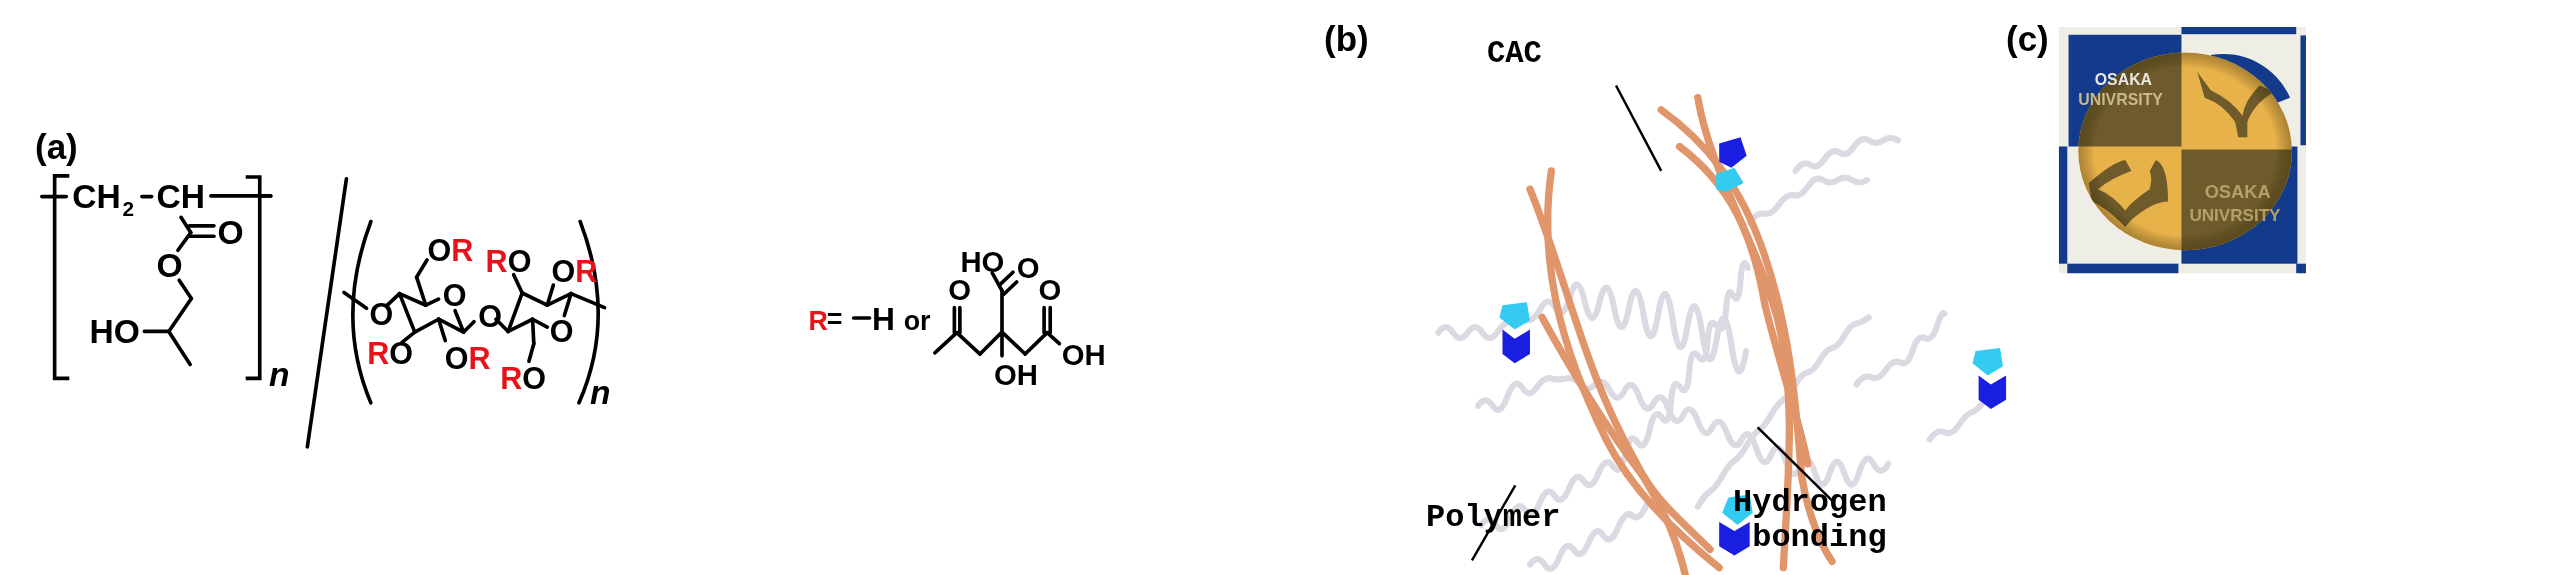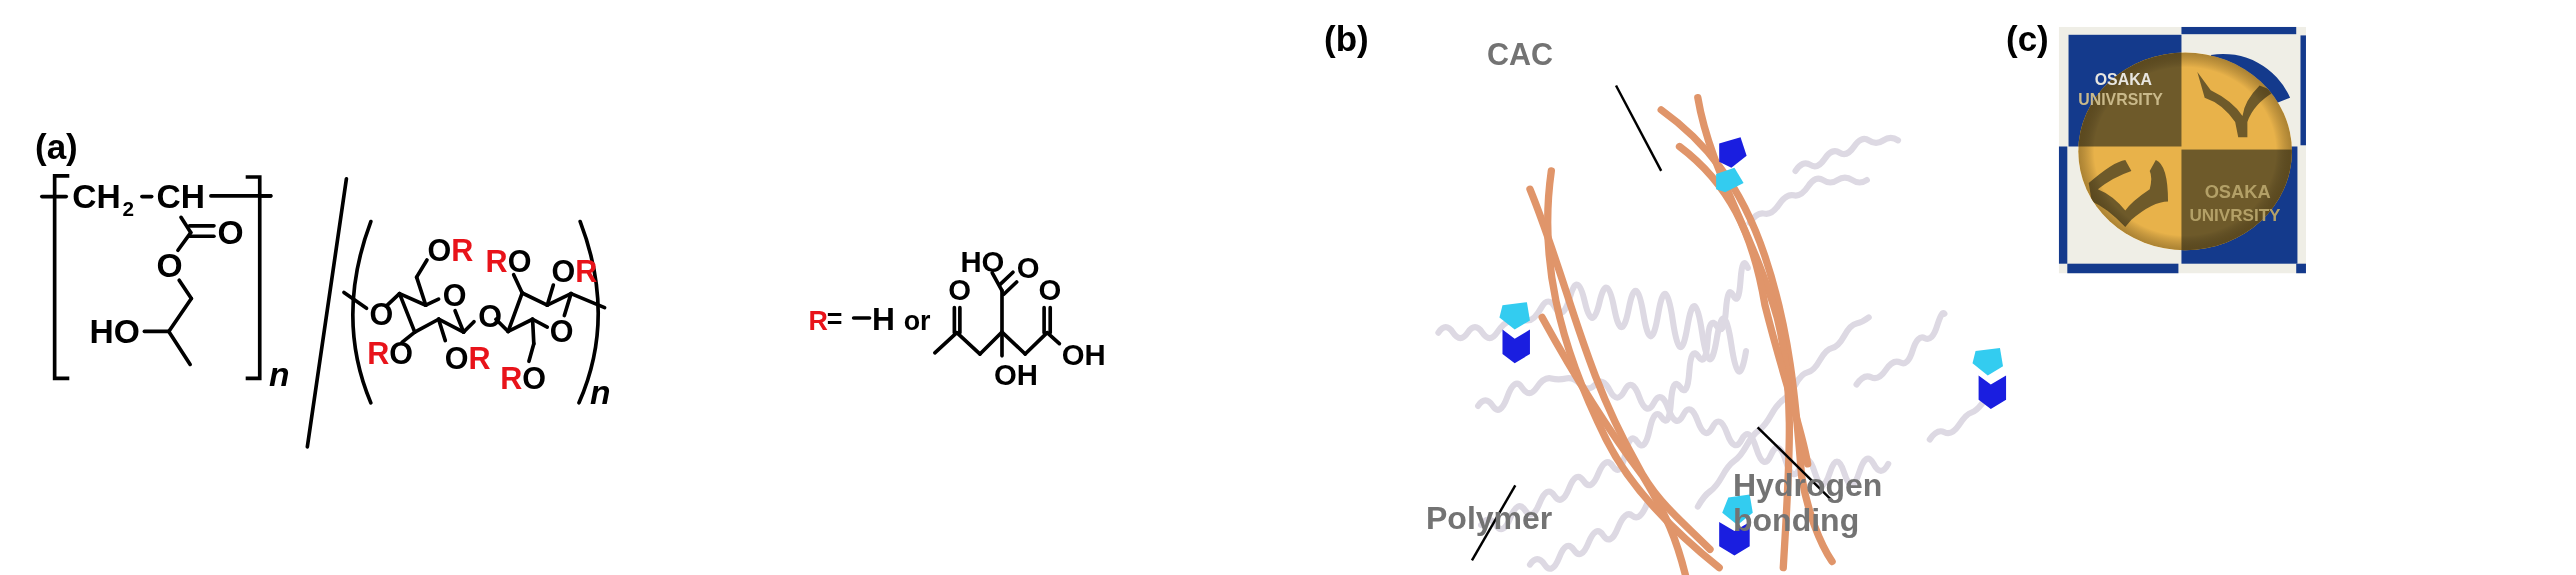--- a/index.html
+++ b/index.html
@@ -1,21 +1,21 @@
 <!DOCTYPE html>
 <html style="font-size:9.8px"><head>
 <meta charset="utf-8">
 <style>
   html, body { margin: 0; padding: 0; background: #ffffff; }
   body { width: 2576px; height: 575px; position: relative; overflow: hidden;
          font-family: "Liberation Sans", sans-serif; }
   .panel-label { position: absolute; font-weight: bold; font-size: 35px; color: #000; line-height: 1; }
   .fig-text { font-family: "Liberation Sans", sans-serif; font-weight: bold; }
   svg { position: absolute; top: 0; overflow: visible; }
-  .callout { position: absolute; font-weight: bold; color: #737373; line-height: 1.08; text-align: left; }
+  .callout { position: absolute; font-weight: bold; color: #000000; line-height: 1.08; text-align: right; font-family: Liberation Mono, monospace; }
 </style>
 </head>
 <body>
 
 <div class="panel-label" style="left:35px;top:129px;">(a)</div>
 <div class="panel-label" style="left:1324px;top:21px;">(b)</div>
 <div class="panel-label" style="left:2006px;top:21px;">(c)</div>
 
 <svg width="1313" height="575" style="left:0;" viewBox="0 0 2150 942">
   <g stroke="#000" stroke-width="6" stroke-linecap="round" fill="none">
@@ -186,21 +186,21 @@
 
   <g stroke="#000" stroke-width="4">
     <line x1="496" y1="140" x2="570" y2="280"></line>
     <line x1="331" y1="795" x2="260" y2="918"></line>
     <line x1="728" y1="700" x2="850" y2="820"></line>
   </g>
 </svg>
 
 <div class="callout" style="left:1487px;top:38px;font-size:30.5px;">CAC</div>
 <div class="callout" style="left:1402px;top:501px;font-size:32px;margin-left:24px;">Polymer</div>
-<div class="callout" style="left:1733px;top:468px;font-size:32px;">
+<div class="callout" style="left:1733px;top:486px;font-size:32px;">
   <div>Hydrogen</div>
   <div>bonding</div>
 </div>
 
 <svg width="573" height="575" style="left:2003px;" viewBox="0 0 938 942">
   <defs>
     <clipPath id="photoClip">
         <rect x="91" y="44" width="405" height="404"></rect>
       </clipPath>
     <clipPath id="discClip">

